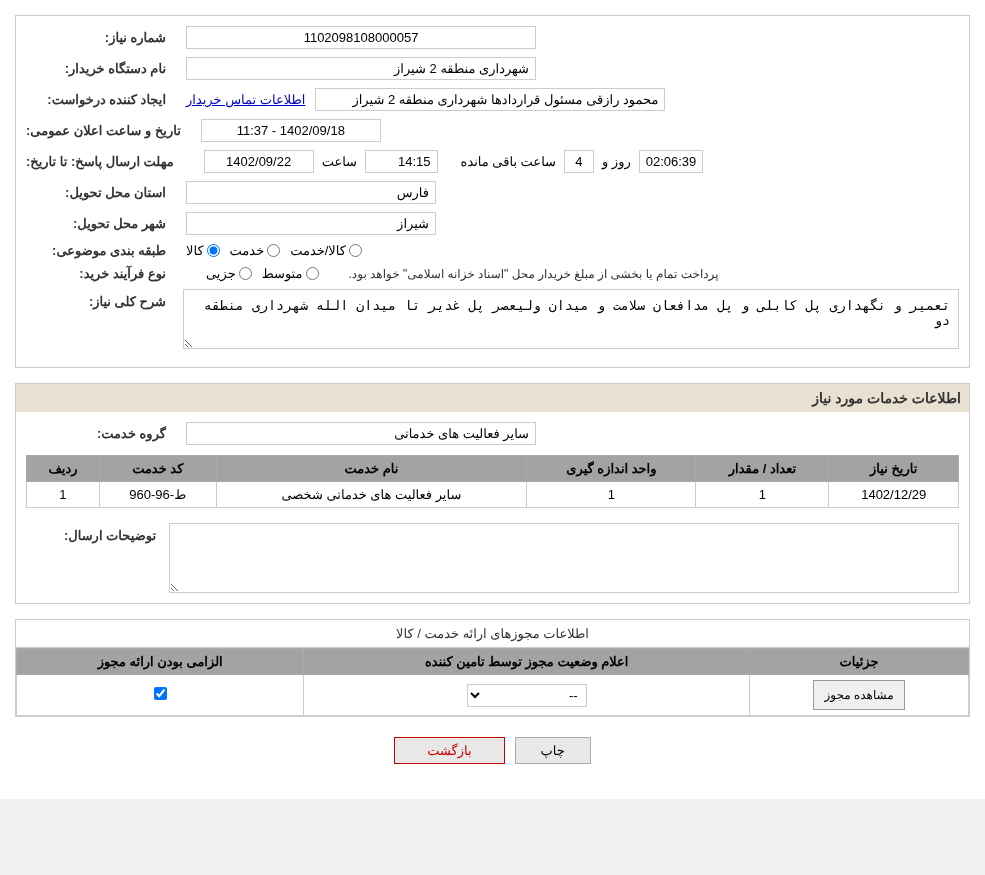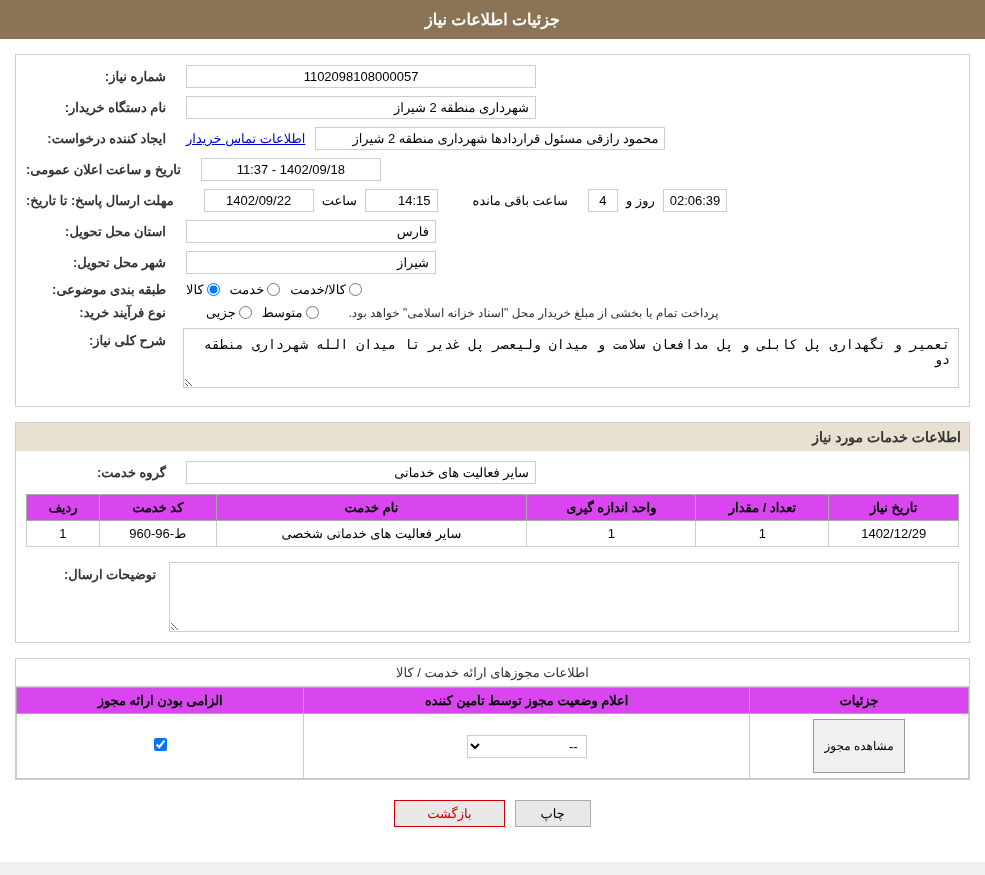--- a/index.html
+++ b/index.html
@@ -118,21 +118,21 @@
       min-height: 60px;
       text-align: right;
       resize: vertical;
     }
     table {
       width: 100%;
       border-collapse: collapse;
       font-size: 13px;
     }
     table th {
-      background: #d946ef;
+      background: #a3a3a3;
       border: 1px solid #aaa;
       padding: 5px 8px;
       text-align: center;
       font-weight: bold;
     }
     table td {
       border: 1px solid #ccc;
       padding: 5px 8px;
       text-align: center;
       background: #fff;
@@ -159,21 +159,21 @@
       font-size: 13px;
       padding: 6px;
       border-bottom: 1px solid #ccc;
     }
     .checkbox-cell {
       text-align: center;
     }
     .view-btn {
       border: 1px solid #999;
       background: #f0f0f0;
-      padding: 19px 10px;
+      padding: 7px 10px;
       cursor: pointer;
       font-size: 12px;
     }
     .bottom-buttons {
       display: flex;
       justify-content: center;
       gap: 10px;
       margin: 20px 0;
     }
     .btn-print {
@@ -196,23 +196,20 @@
       padding: 2px 4px;
       background: #fff;
       min-width: 120px;
     }
   </style>
 </head>
 <body>
 
 <div class="page-container">
 
-  <div class="header-bar">
-    <span>جزئیات اطلاعات نیاز</span>
-  </div>
 
   <div class="content">
 
     <div class="form-section">
       <div class="section-content">
 
         <div class="form-row">
           <span class="form-value form-value-wide" style="text-align:center;">1102098108000057</span>
           <span style="width:15px;"></span>
           <span class="form-label">شماره نیاز:</span>
@@ -236,21 +233,21 @@
           <span class="small-box" style="min-width:180px;">1402/09/18 - 11:37</span>
           <span style="width:10px;"></span>
           <span class="time-label">تاریخ و ساعت اعلان عمومی:</span>
         </div>
 
         <div class="date-time-row">
 
           <span class="small-box">02:06:39</span>
           <span style="margin:0 3px;">روز و</span>
           <span class="small-box" style="min-width:30px;">4</span>
-          <span style="margin:0 15px;">ساعت باقی مانده</span>
+          <span style="margin:0 3px;">ساعت باقی مانده</span>
           <span style="width:10px;"></span>
           <span class="small-box" style="min-width:60px;padding-left:32px;">14:15</span>
           <span style="margin:0 3px;">ساعت</span>
           <span class="small-box" style="min-width:110px;">1402/09/22</span>
           <span style="width:15px;"></span>
           <span class="form-label">مهلت ارسال پاسخ: تا تاریخ:</span>
         </div>
 
         <div class="form-row">
           <span class="form-value form-value-medium">فارس</span>

